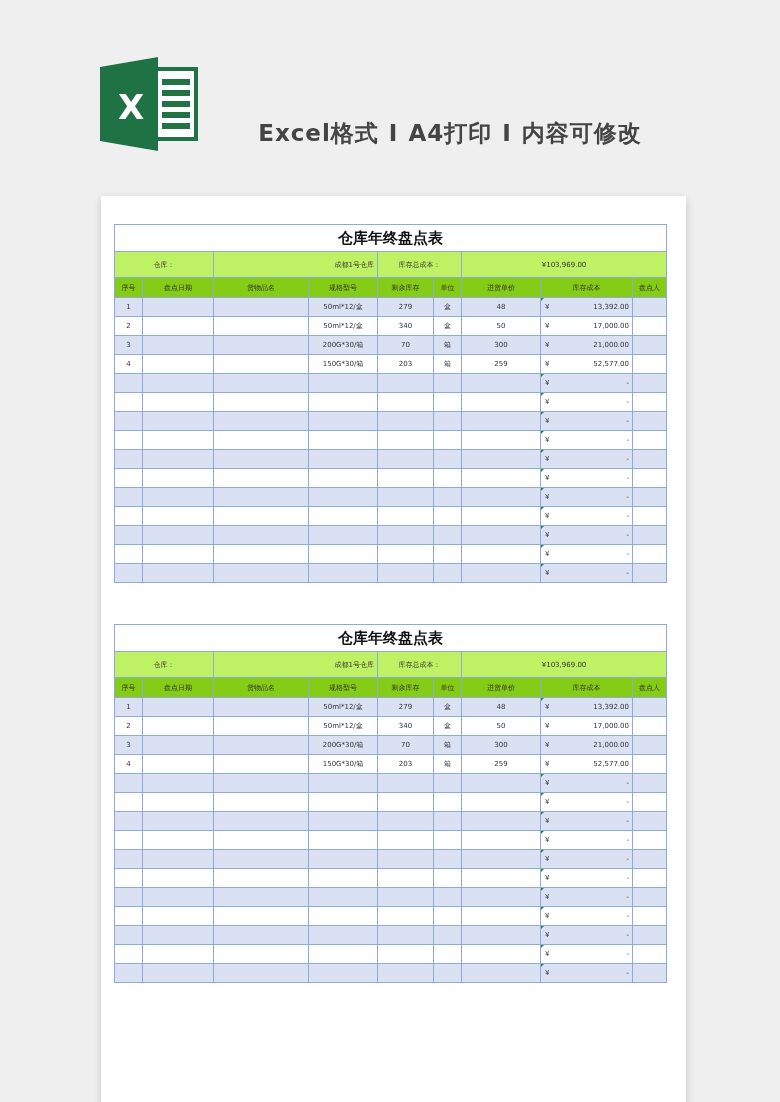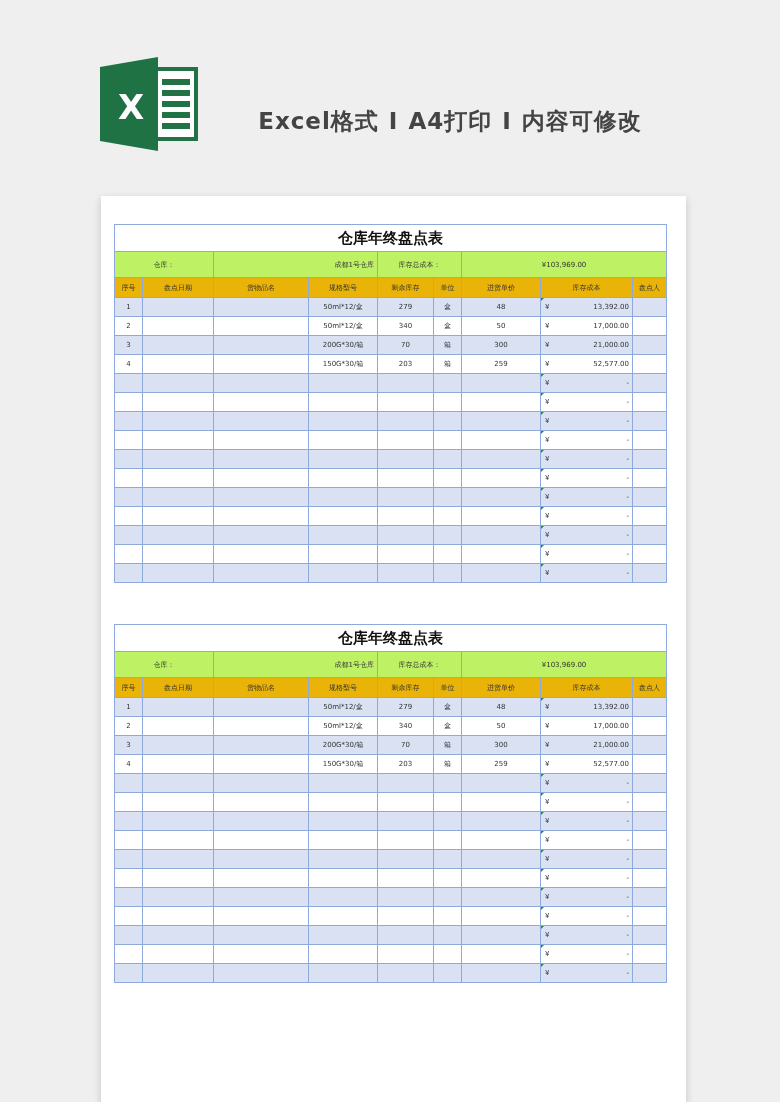--- a/index.html
+++ b/index.html
@@ -9,38 +9,38 @@
     font-family:"Liberation Sans","DejaVu Sans",sans-serif;
   }
   .banner { position:absolute; left:0; top:0; width:780px; height:190px; }
   .logo { position:absolute; left:100px; top:57px; width:98px; height:94px; }
   .main-title {
     position:absolute; left:280px; top:48px; width:320px; text-align:center;
     font-size:56px; font-weight:bold; color:#237a45; letter-spacing:4px;
     font-family:"DejaVu Sans",sans-serif; line-height:72px;
   }
   .subtitle {
-    position:absolute; left:240px; top:106px; width:420px; text-align:center;
+    position:absolute; left:240px; top:118px; width:420px; text-align:center;
     font-size:23px; font-weight:bold; color:#444; letter-spacing:1px;
     font-family:"DejaVu Sans",sans-serif;
   }
   .subtitle .sep { display:inline-block; margin:0 10px; }
   .page {
     position:absolute; left:101px; top:196px; width:585px; height:992px;
     background:#fff; box-shadow:0 3px 8px rgba(0,0,0,0.18);
   }
   .sheet {
     position:absolute; left:13px; width:553px;
     border-collapse:collapse; table-layout:fixed;
     font-family:"DejaVu Sans",sans-serif; font-size:7px; color:#333;
   }
   .sheet td { border:1px solid #8eaadc; padding:0 3px; height:18px; text-align:center; white-space:nowrap; overflow:hidden; }
   .sheet tr.title td { height:26px; font-size:15px; font-weight:bold; color:#111; background:#fff; }
   .sheet tr.info td { height:25px; background:#bef264; }
-  .sheet tr.hdr td { height:19px; background:#eab308;margin-top:48px; }
+  .sheet tr.hdr td { height:19px; background:#84cc16;margin-top:48px; }
   .sheet tr.band td { background:#d9e1f2; }
   .sheet tr.plain td { background:#fff; }
   .sheet td.left { text-align:right; }
   .cost { position:relative; text-align:right !important; }
   .cost .yen { position:absolute; left:4px; top:50%; transform:translateY(-50%); }
   .cost .tick { position:absolute; left:0; top:0; width:0; height:0; border-top:3px solid #1f8a3c; border-right:3px solid transparent; }
   .t1 { top:28px; }
   .t2 { top:428px; }
 </style>
 </head>

